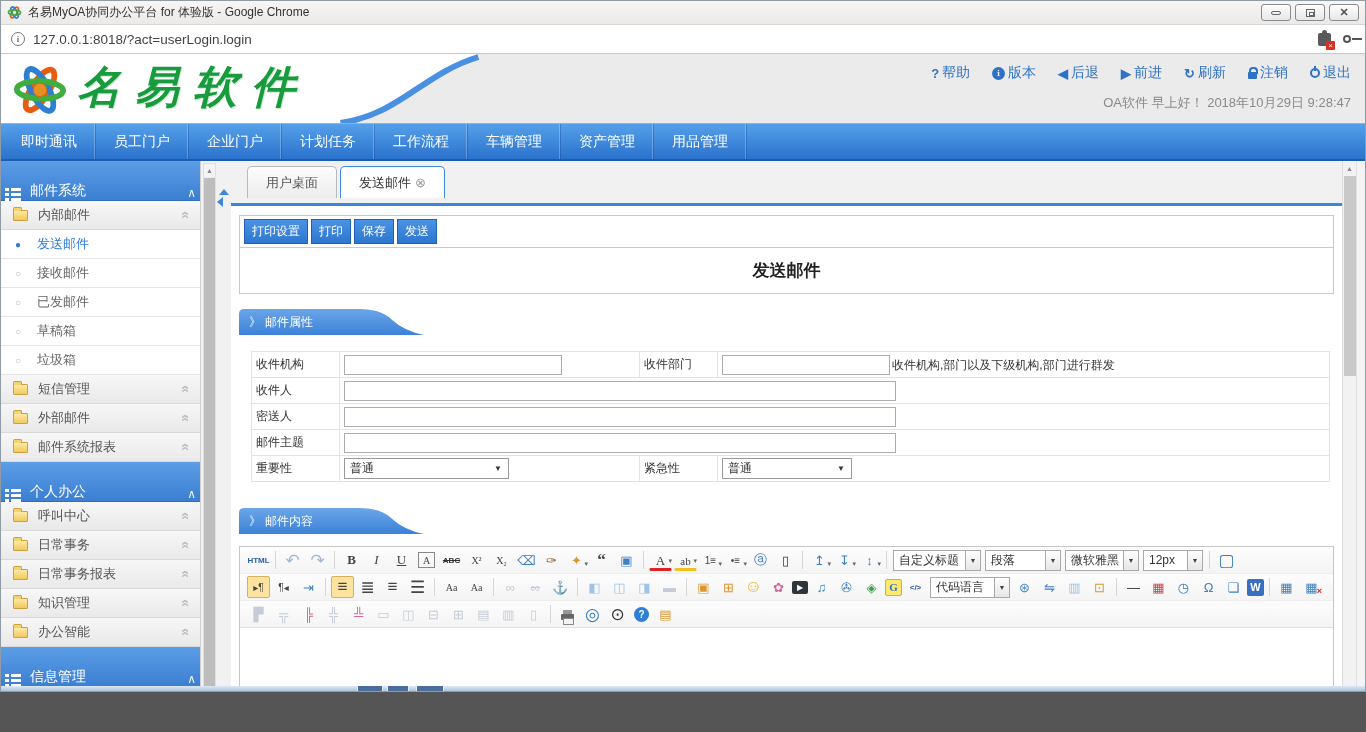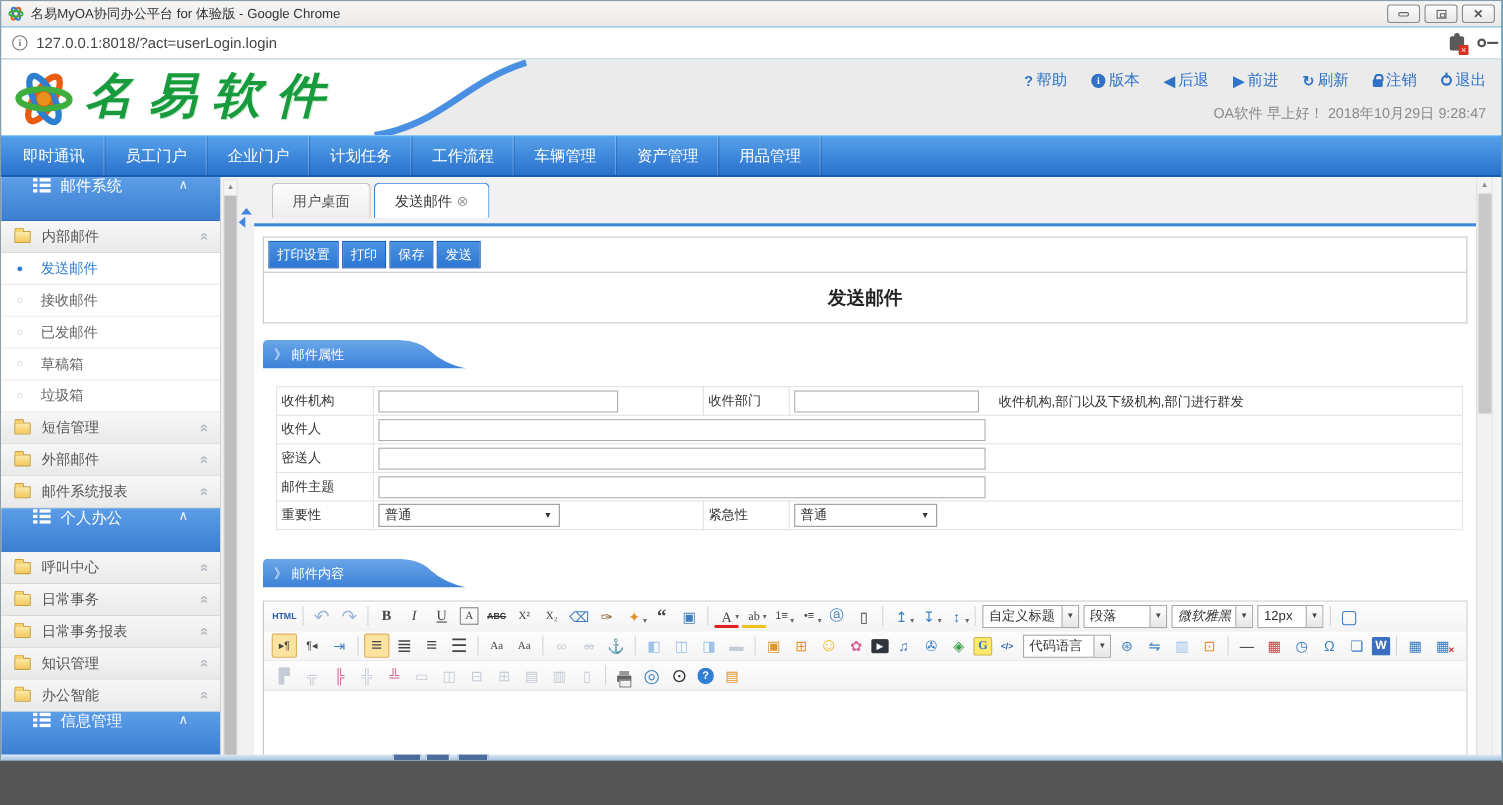--- a/index.html
+++ b/index.html
@@ -44,21 +44,21 @@
   .greeting{position:absolute;right:14px;top:40px;font-size:13px;color:#8a8a8a;z-index:2}
 
   
   .nav{height:38px;background:linear-gradient(#55a0ea,#2a72cc);border-top:1px solid #7db8f0;border-bottom:2px solid #1a5cb0;display:flex;align-items:stretch;padding-left:2px}
   .nav-item{width:93px;display:flex;align-items:center;justify-content:center;color:#fff;font-size:14px;cursor:pointer;border-right:1px solid rgba(20,70,140,.35);box-shadow:inset -1px 0 0 rgba(255,255,255,.25)}
 
   
   .main{display:flex;height:572px;background:#f1f1f1}
 
   .sidebar{width:200px;background:#fff;border-right:1px solid #d0d0d0;overflow:hidden}
-  .side-sec{height:40px;background:linear-gradient(#5b9de6,#3c7fd2);display:flex;align-items:flex-start;padding:0 29px;color:#fff;font-size:14px;cursor:pointer;border-bottom:1px solid #2f6fc0}
+  .side-sec{height:40px;background:linear-gradient(#5b9de6,#3c7fd2);display:flex;align-items:flex-end;padding:0 4px;color:#fff;font-size:14px;cursor:pointer;border-bottom:1px solid #2f6fc0}
   .side-sec .lbl{flex:1}
   .secic{position:relative;width:16px;height:13px;margin-right:9px}
   .secic::before{content:"";position:absolute;left:0;top:1px;width:4px;height:3px;background:#fff;box-shadow:0 5px 0 #fff,0 10px 0 #fff}
   .secic::after{content:"";position:absolute;left:6px;top:1px;width:10px;height:3px;background:#fff;box-shadow:0 5px 0 #fff,0 10px 0 #fff}
   .secchev{font-size:12px;color:#eaf2fc}
   .side-folder{height:29px;background:linear-gradient(#f7f7f7,#e9e9e9);border-bottom:1px solid #d9d9d9;display:flex;align-items:center;padding:0 12px;font-size:13px;color:#555;cursor:pointer}
   .side-folder .lbl{flex:1}
   .fold{width:15px;height:11px;background:linear-gradient(#fce9a8,#f3c95c);border:1px solid #c9a23f;border-radius:1px;position:relative;margin-right:10px}
   .fold::before{content:"";position:absolute;top:-4px;left:-1px;width:7px;height:3px;background:#f5d46e;border:1px solid #c9a23f;border-bottom:none;border-radius:2px 2px 0 0}
   .dchev{color:#b9bec6;display:inline-block;transform:rotate(-90deg);font-size:14px;font-weight:bold}
@@ -89,21 +89,21 @@
   .pagetitle{font-size:17px;font-weight:bold;color:#222}
 
   .secband{position:relative;height:26px;margin-top:15px}
   .bandlabel{position:absolute;left:10px;top:5px;color:#fff;font-size:12px;display:flex;gap:4px;align-items:center}
 
   .formwrap{margin:16px 4px 0 12px}
   table.form{border-collapse:collapse;width:100%;table-layout:fixed}
   table.form td{border:1px solid #e3e3e3;height:26px;font-size:12px;color:#333;padding:0 4px;background:#fff}
   td.lbl{background:linear-gradient(#fbfbfb,#ececec);padding-right:8px}
   .winput{height:20px;border:1px solid #abadb3;font-size:12px;padding:0 3px;font-family:"Liberation Sans",sans-serif}
-  .hint{font-size:12px;color:#333;margin-left:18px}
+  .hint{font-size:12px;color:#333;margin-left:2px}
   .wsel{display:inline-flex;height:21px;border:1px solid #9a9a9a;background:#fff;align-items:center;justify-content:space-between;font-size:12px;padding:0 6px 0 5px;cursor:pointer;vertical-align:middle}
   .wsel .arr{font-size:8px;color:#333;margin-left:8px}
 
   .editor{border:1px solid #c6c6c6;margin-top:12px;flex:1;display:flex;flex-direction:column;min-height:0}
   .tbrow{display:flex;align-items:center;flex-wrap:nowrap;padding:2px 6px;background:linear-gradient(#fdfdfd,#f4f4f4)}
   .tbrow+.tbrow{border-top:1px solid #ededed}
   .ico{display:inline-flex;width:23px;height:22px;align-items:center;justify-content:center;font-size:13px;color:#444;border:1px solid transparent;border-radius:2px;margin:0 1px;cursor:pointer;flex:none;position:relative}
   .ico.active{background:#fce3a0;border-color:#dcae5a}
   .ico.muted{color:#9fb6d8}
   .ico.disabled{color:#c6ccd6}
@@ -461,21 +461,21 @@
               <span class="ico blue dd">↕</span>
               <span class="sep"></span>
               <span class="tbsel" style="width: 88px;">
                 <span class="v">自定义标题</span>
                 <span class="a">▼</span>
               </span>
               <span class="tbsel" style="width: 76px;">
                 <span class="v">段落</span>
                 <span class="a">▼</span>
               </span>
-              <span class="tbsel" style="width: 74px; font-style: italic;">
+              <span class="tbsel" style="width: 74px;">
                 <span class="v">微软雅黑</span>
                 <span class="a">▼</span>
               </span>
               <span class="tbsel" style="width: 60px;">
                 <span class="v">12px</span>
                 <span class="a">▼</span>
               </span>
               <span class="sep"></span>
               <span class="ico blue big">▢</span>
             </div>

